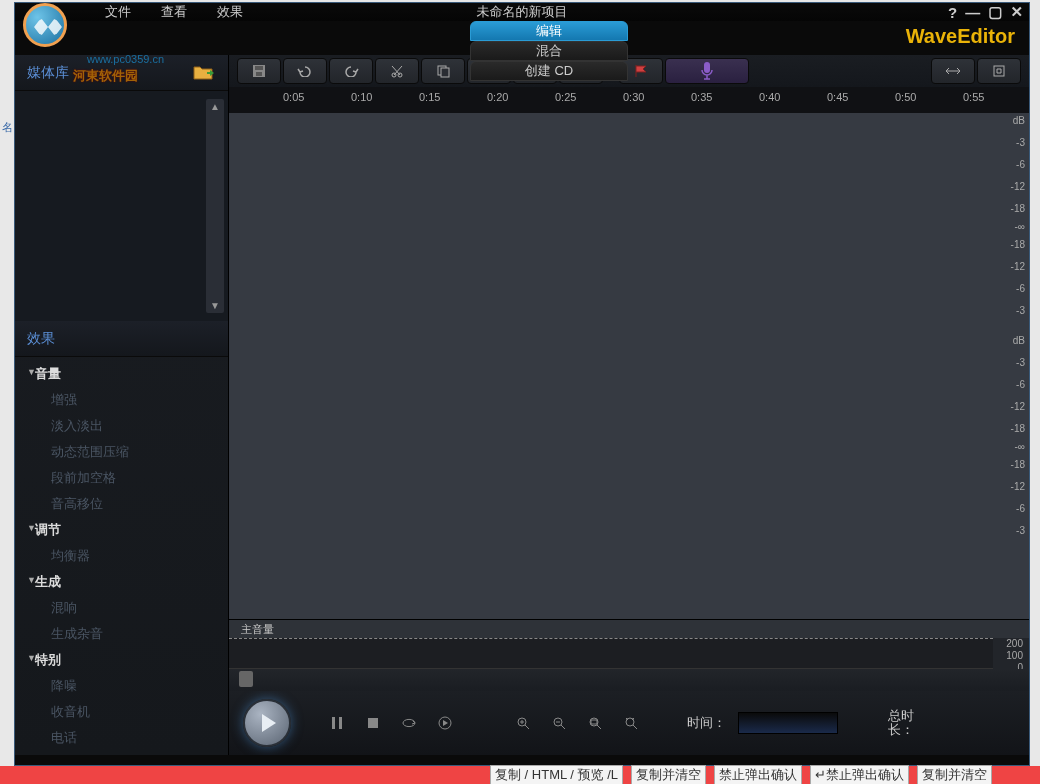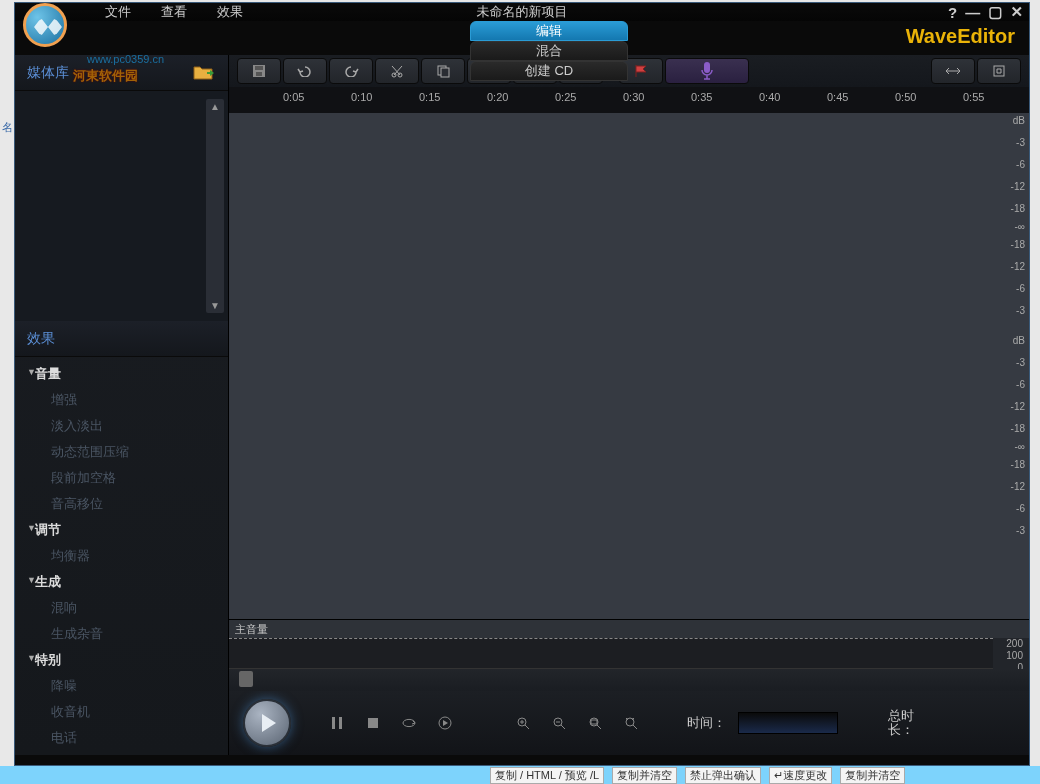--- a/index.html
+++ b/index.html
@@ -40,34 +40,34 @@
 .tbtn svg, .tbtn span { color: #999; }
 .tbtn.flag svg path { fill: #d04040; }
 .tbtn.rec { width: 84px; background: linear-gradient(#3a3050,#2a2040); }
 .toolbar .spacer { flex: 1; }
 .timeline { height: 26px; background: #101114; display: flex; align-items: center; color: #aaa; font-size: 11px; position: relative; padding-left: 20px; }
 .timeline .tick { position: absolute; top: 4px; }
 .canvas { flex: 1; background: #363a42; position: relative; }
 .db-scale { position: absolute; right: 0; top: 0; bottom: 0; width: 36px; background: #363a42; color: #aaa; font-size: 10px; text-align: right; }
 .db-scale .db-label { position: absolute; right: 4px; }
 .master-vol { height: 50px; background: #22252a; border-top: 1px solid #000; position: relative; }
-.mv-header { height: 18px; background: #2e3238; font-size: 11px; color: #ccc; padding-left: 6px; display: flex; align-items: center; }
+.mv-header { height: 18px; background: #2e3238; font-size: 11px; color: #ccc; padding-left: 12px; display: flex; align-items: center; }
 .mv-track { position: absolute; top: 18px; left: 0; right: 36px; bottom: 0; background: #1c1e22; border-top: 1px dashed #888; border-bottom: 1px solid #333; }
 .mv-marks { position: absolute; right: 0; top: 18px; bottom: 0; width: 36px; font-size: 10px; color: #aaa; }
 .mv-marks div { position: absolute; right: 6px; }
 .cue-bar { height: 22px; background: linear-gradient(#22252a,#1a1d22); position: relative; }
 .cue-bar .slider-thumb { position: absolute; left: 10px; top: 2px; width: 14px; height: 16px; background: #666; border-radius: 2px; }
 .transport { height: 64px; background: linear-gradient(#1c1f24,#121418); display: flex; align-items: center; padding: 0 14px; gap: 12px; }
 .play-btn { width: 48px; height: 48px; border-radius: 50%; background: radial-gradient(circle at 35% 30%, #aab4c2, #5a6472); border: 2px solid #2a3038; box-shadow: 0 0 12px rgba(80,150,220,0.5); display: flex; align-items: center; justify-content: center; }
 .play-btn::before { content: ""; border-left: 14px solid #e8eef4; border-top: 9px solid transparent; border-bottom: 9px solid transparent; margin-left: 4px; }
 .tctrl { color: #888; font-size: 15px; display: flex; align-items: center; justify-content: center; width: 24px; height: 24px; }
 .time-label { color: #ccc; font-size: 13px; }
 .time-display { width: 100px; height: 22px; background: linear-gradient(#0a0a0a,#1a2a4a); border: 1px solid #000; }
 .footer { height: 22px; background: #0a0a0a; }
-.ext-bottom { position: absolute; bottom: 0; left: 0; right: 0; height: 18px; background: #7dd3fc; font-size: 11px; color: #333; display: flex; align-items: center; gap: 8px; padding-left: 490px; }
+.ext-bottom { position: absolute; bottom: 0; left: 0; right: 0; height: 18px; background: #ef4444; font-size: 13px; color: #333; display: flex; align-items: center; gap: 8px; padding-left: 490px; }
 .ext-bottom span { border: 1px solid #aaa; padding: 0 4px; background: #f4f4f4; white-space: nowrap; }
 .left-strip { position: absolute; left: 0; top: 100px; width: 14px; height: 500px; background: #e8e8e8; }
 .left-strip .b { color: #3a6aa8; font-size: 11px; writing-mode: horizontal-tb; padding: 20px 2px; }
 </style>
 </head>
 <body>
 
 <div class="left-strip">
     <div class="b">名</div>
   </div>
@@ -331,15 +331,15 @@
     </div>
   </div>
 
   <div class="footer"></div>
 </div>
 
 <div class="ext-bottom">
   <span>复制 / HTML / 预览 /L</span>
   <span>复制并清空</span>
   <span>禁止弹出确认</span>
-  <span>↵速度更改</span>
+  <span>↵禁止弹出确认</span>
   <span>复制并清空</span>
 </div>
 
 </body></html>

